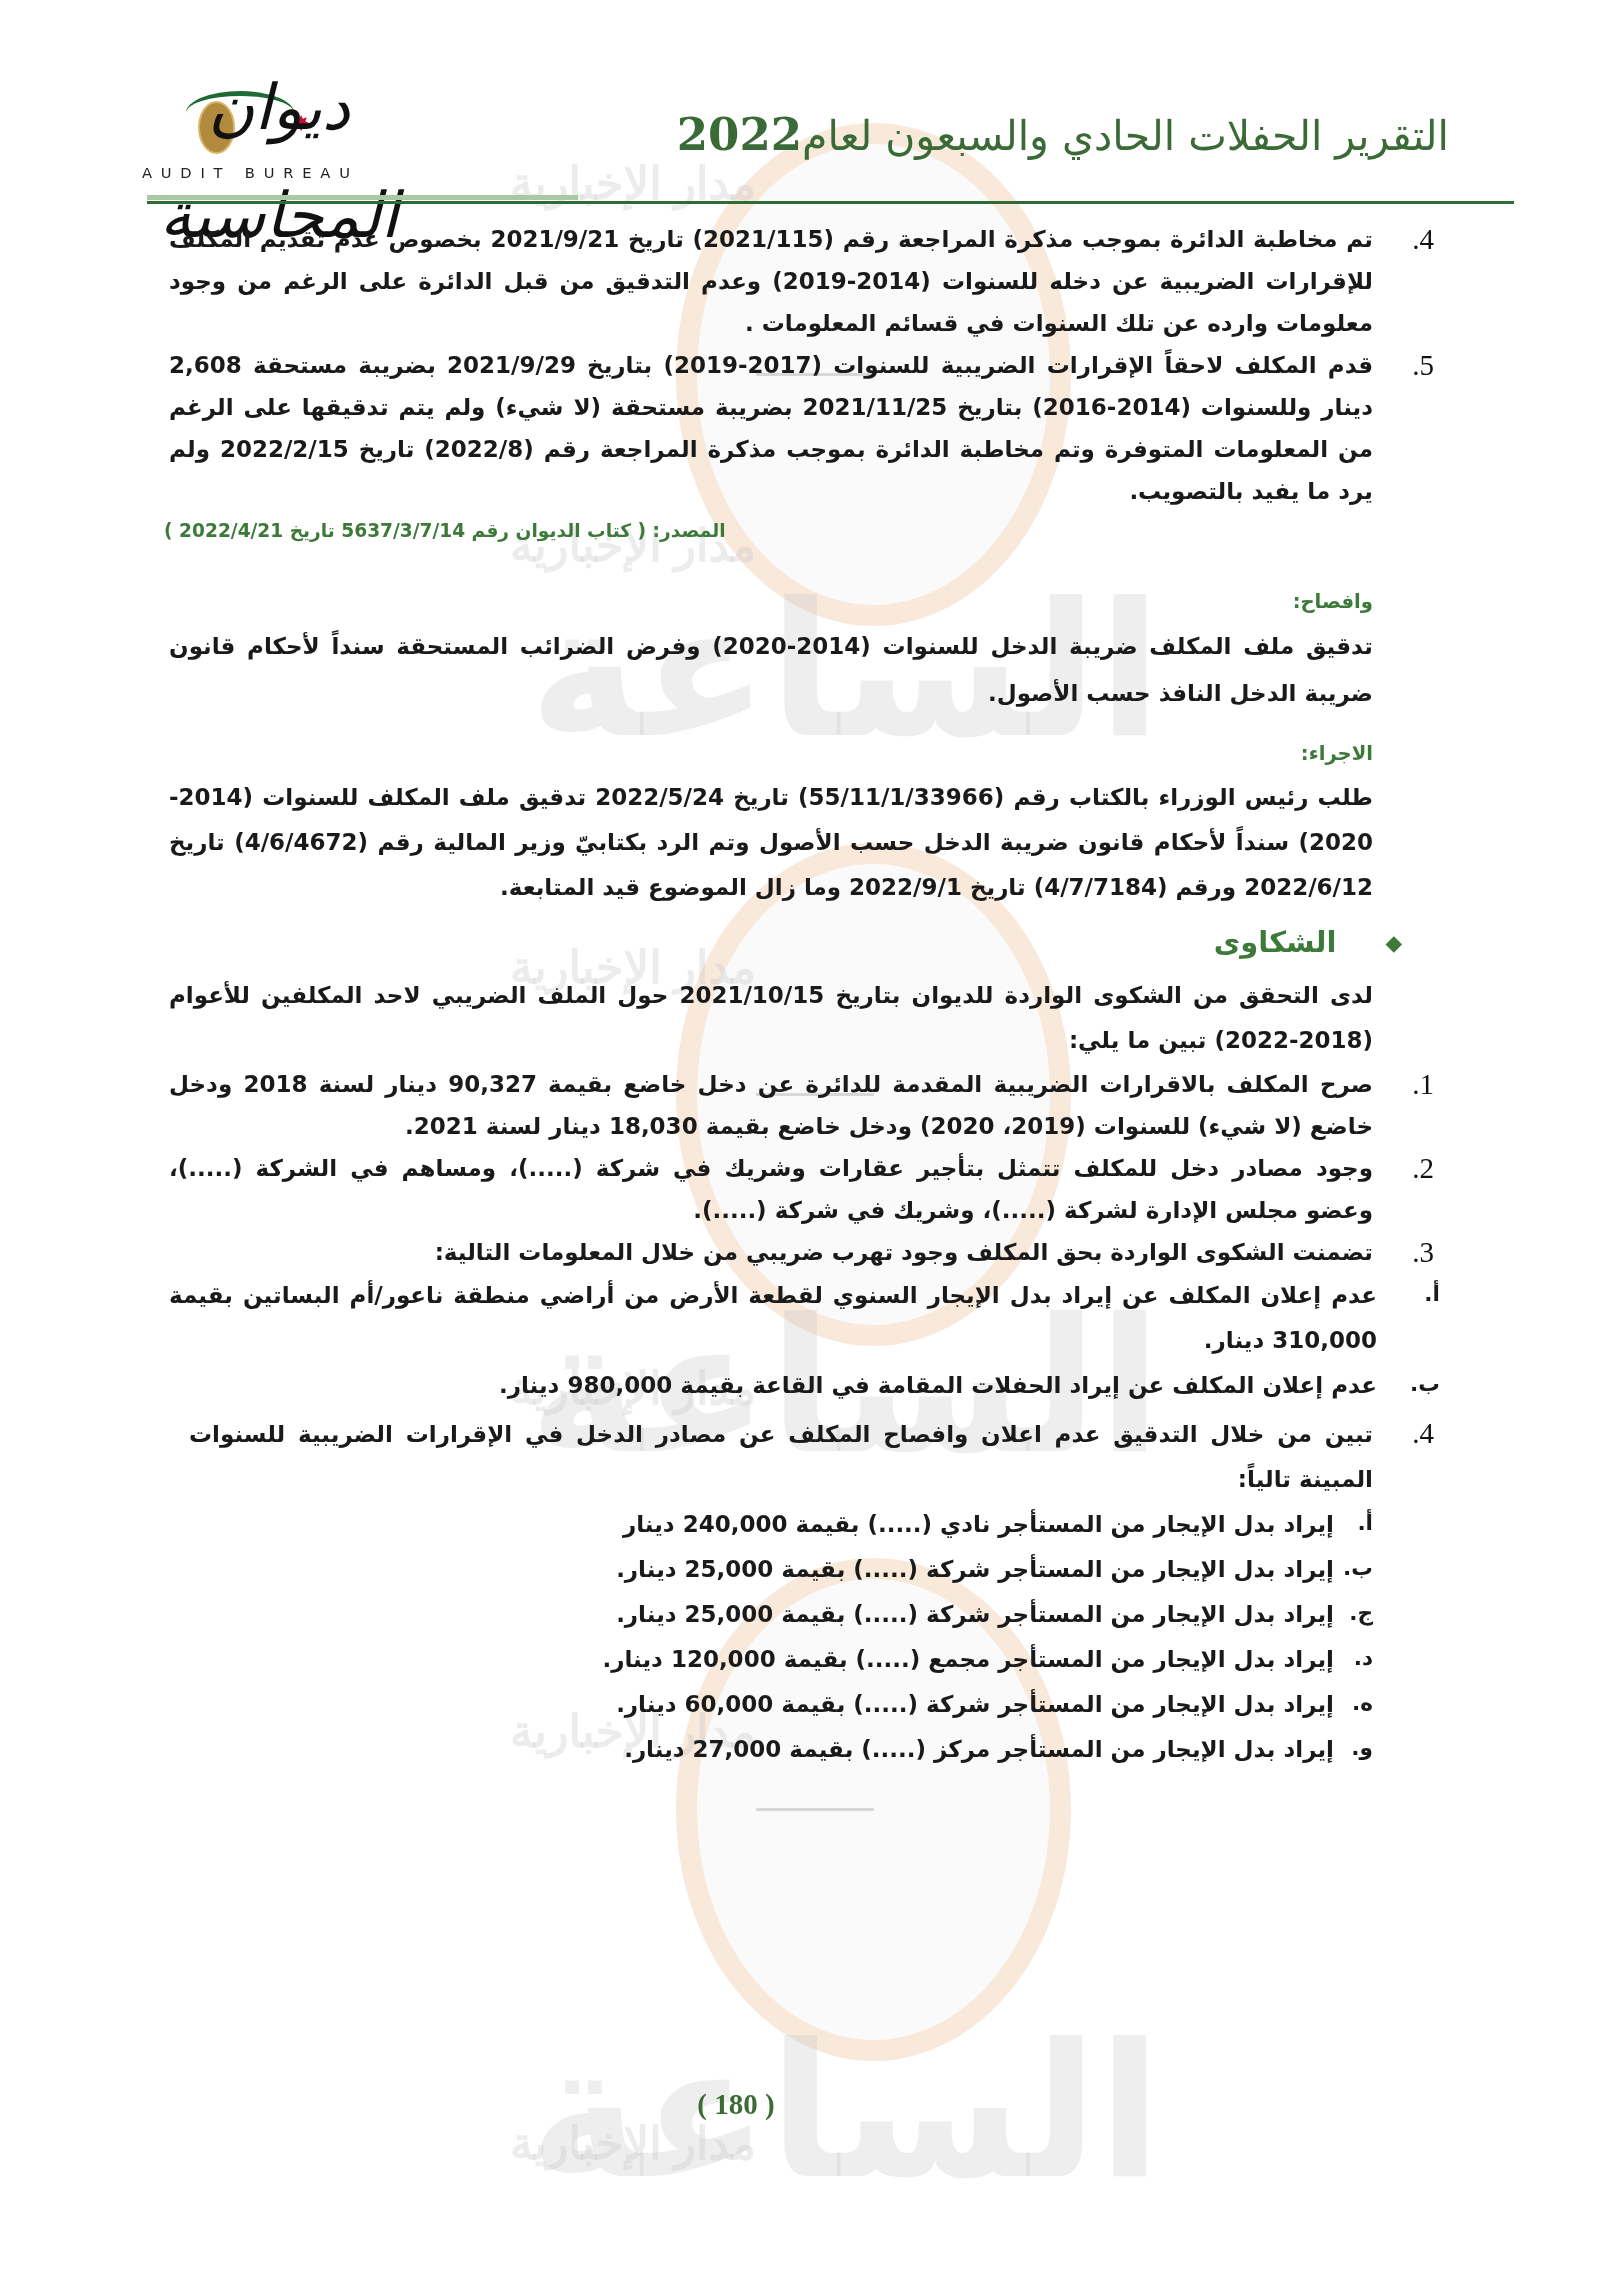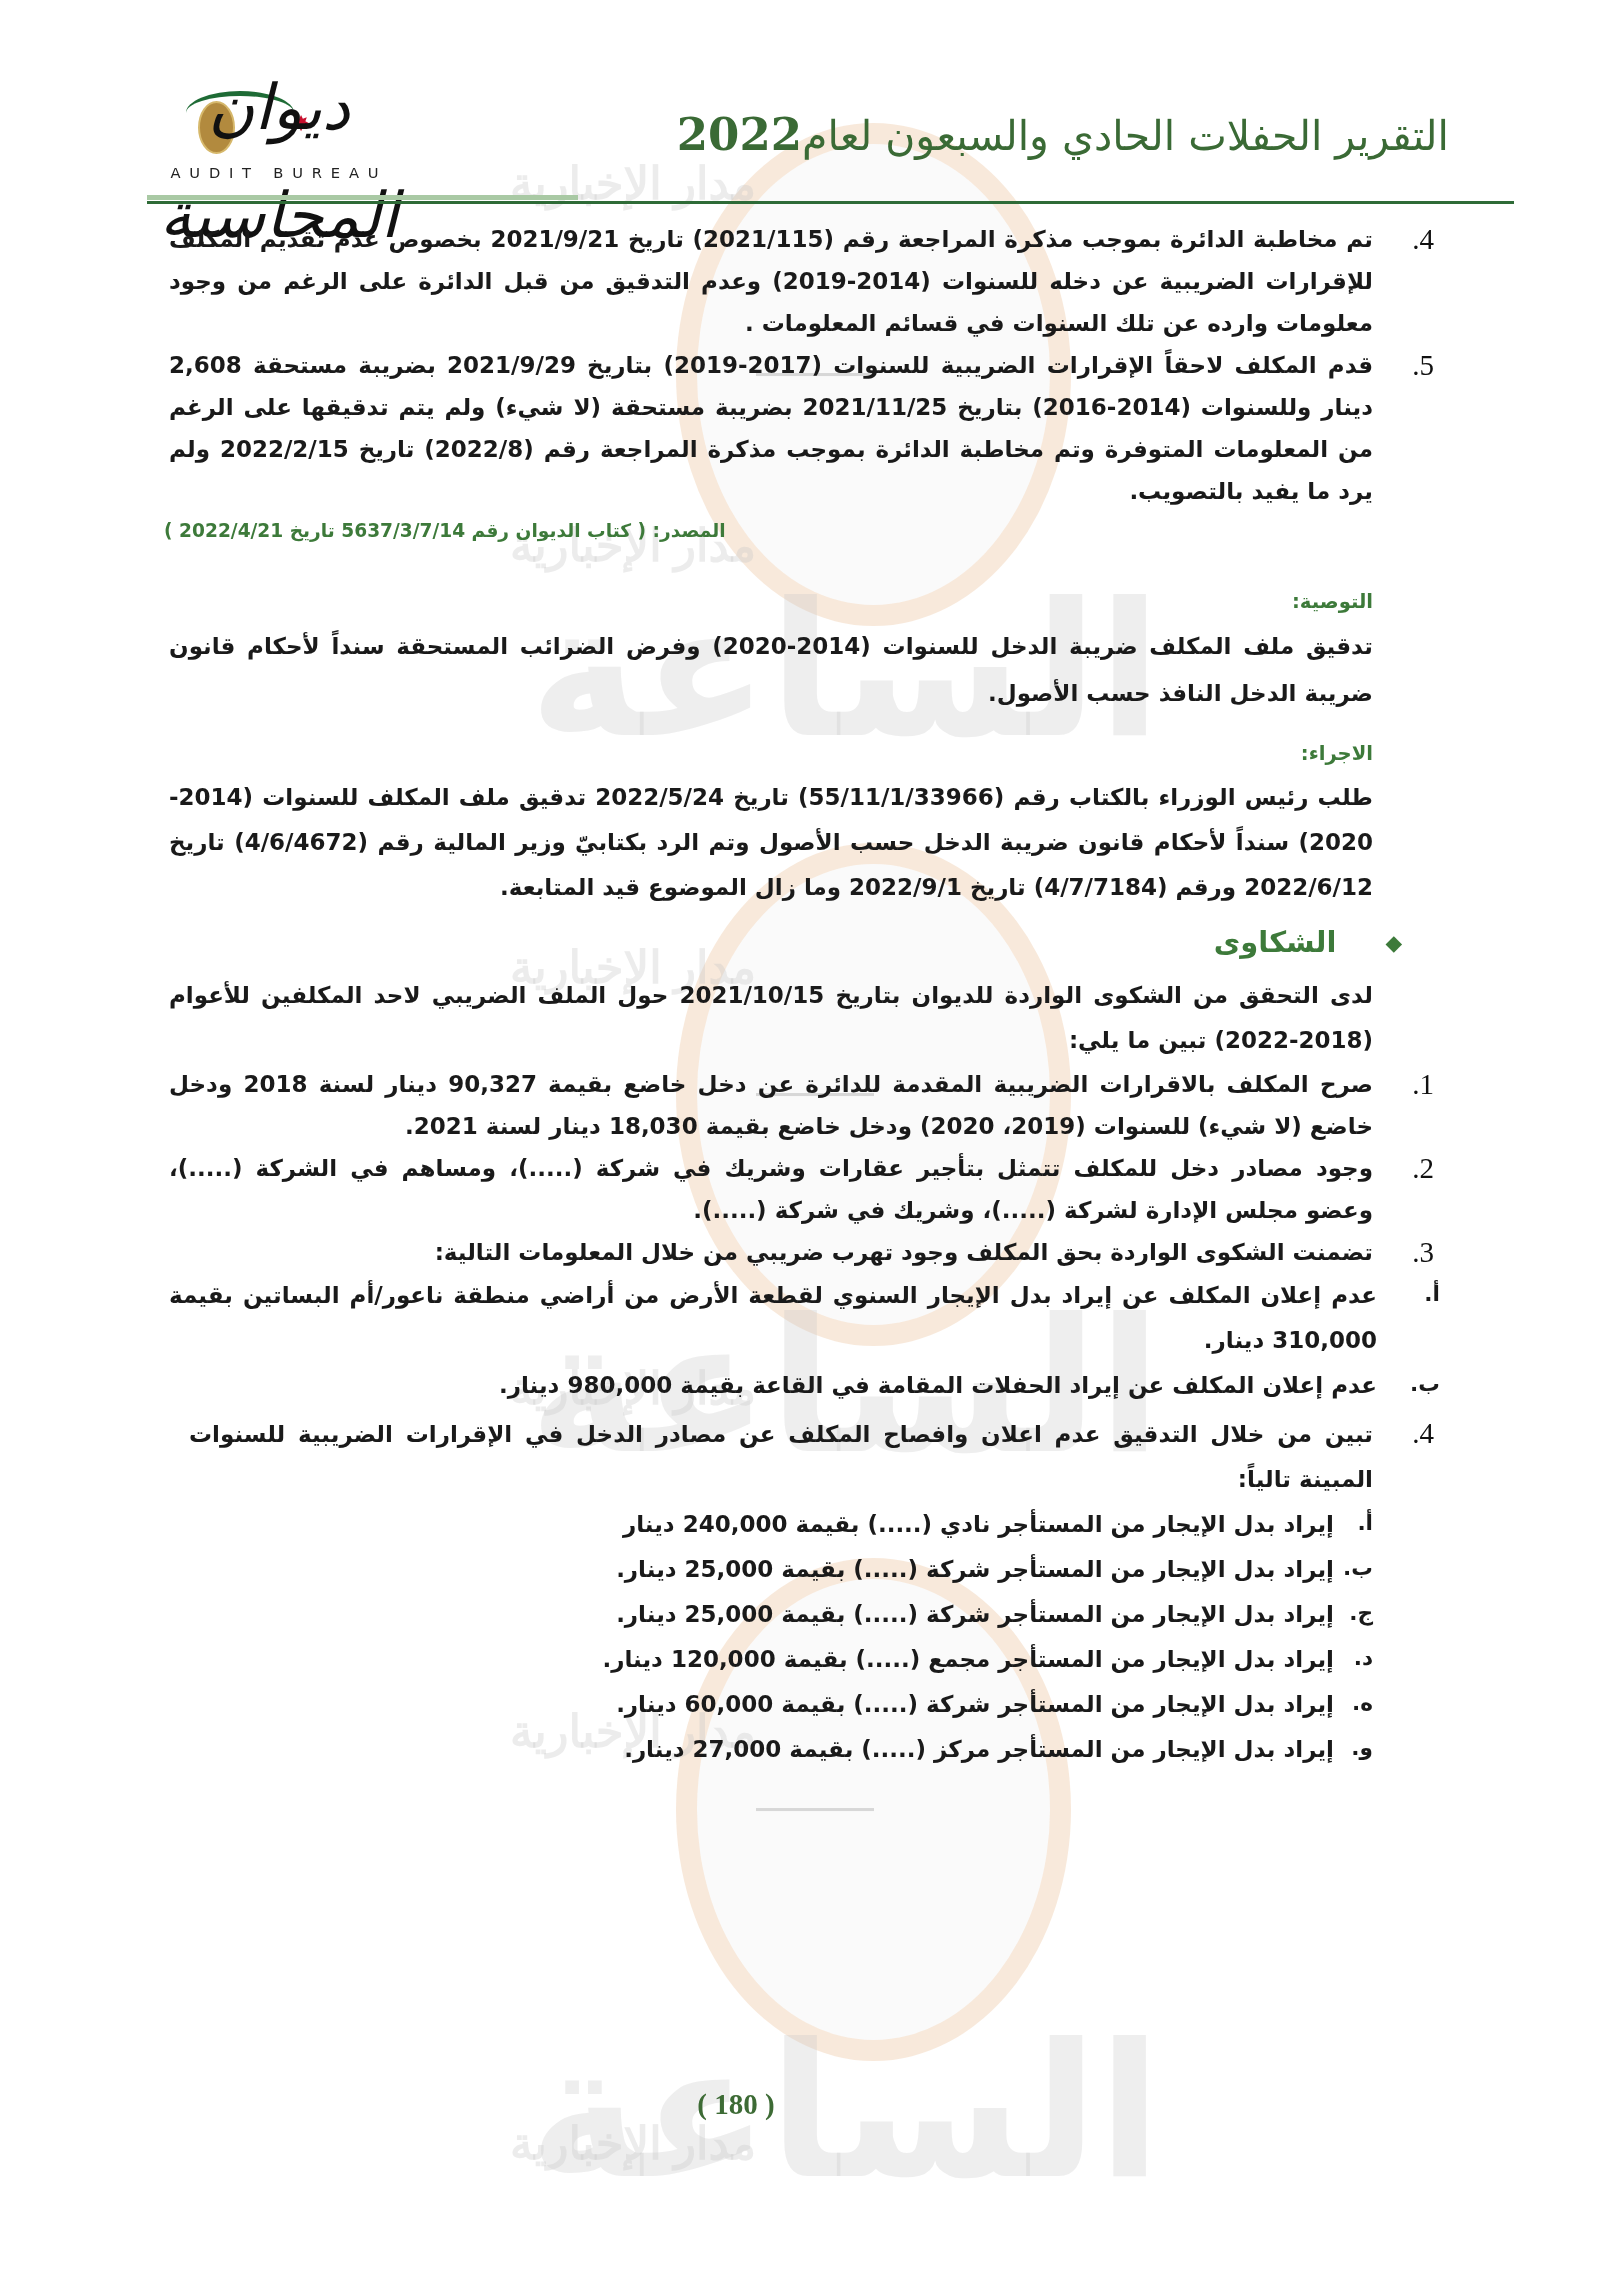--- a/index.html
+++ b/index.html
@@ -42,21 +42,21 @@
   .logo-emblem {
     position: absolute; left: 61px; top: 47px; width: 33px; height: 49px; border-radius: 50%;
     background: #b28a3e; border: 2px solid #d6b86b;
   }
   .logo-arc {
     position: absolute; left: 49px; top: 37px; width: 108px; height: 39px;
     border-top: 5.9px solid #1e6b35; border-radius: 50% 50% 0 0;
   }
   .logo-star { position: absolute; left: 155px; top: 57px; color: #c8102e; font-size: 21.6px; }
   .logo-caption {
-    position: absolute; left: 4.9px; top: 110px; width: 274px; text-align: center;
+    position: absolute; left: 4.9px; top: 110px; width: 274px; 
     font-family: "DejaVu Sans", sans-serif; font-size: 14.7px; letter-spacing: 8.8px; color: #222;
   }
   .report-title {
     position: absolute; right: 172px; top: 108px;
     font-family: "DejaVu Serif", serif; font-size: 41px; color: #3a6a35;
     direction: rtl; white-space: nowrap;
   }
   .report-title .year { font-weight: bold; font-size: 45px; }
   .header-rule {
     position: absolute; left: 147px; top: 201px; width: 1367px; height: 2.9px; background: #2e6b37;
@@ -139,21 +139,21 @@
     <p class="p">تم مخاطبة الدائرة بموجب مذكرة المراجعة رقم (2021/115) تاريخ 2021/9/21 بخصوص عدم تقديم المكلف للإقرارات الضريبية عن دخله للسنوات (2014-2019) وعدم التدقيق من قبل الدائرة على الرغم من وجود معلومات وارده عن تلك السنوات في قسائم المعلومات .</p>
   </div>
   <div class="item">
     <span class="marker">5.</span>
     <p class="p">قدم المكلف لاحقاً الإقرارات الضريبية للسنوات (2017-2019) بتاريخ 2021/9/29 بضريبة مستحقة 2,608 دينار وللسنوات (2014-2016) بتاريخ 2021/11/25 بضريبة مستحقة (لا شيء) ولم يتم تدقيقها على الرغم من المعلومات المتوفرة وتم مخاطبة الدائرة بموجب مذكرة المراجعة رقم (2022/8) تاريخ 2022/2/15 ولم يرد ما يفيد بالتصويب.</p>
   </div>
 
   <div class="source" style="text-align:left; margin-left:-4.9px;">المصدر: ( كتاب الديوان رقم 5637/3/7/14 تاريخ 2022/4/21 )</div>
 
   <div style="height:37px"></div>
-  <div class="green-head">التوصية:</div>
+  <div class="green-head">وافصاح:</div>
   <p class="p" style="line-height:47px; margin-top:3.9px;">تدقيق ملف المكلف ضريبة الدخل للسنوات (2014-2020) وفرض الضرائب المستحقة سنداً لأحكام قانون ضريبة الدخل النافذ حسب الأصول.</p>
 
   <div style="height:19.6px"></div>
   <div class="green-head">الاجراء:</div>
   <p class="p" style="line-height:45px; margin-top:3.9px;">طلب رئيس الوزراء بالكتاب رقم (55/11/1/33966) تاريخ 2022/5/24 تدقيق ملف المكلف للسنوات (2014-2020) سنداً لأحكام قانون ضريبة الدخل حسب الأصول وتم الرد بكتابيّ وزير المالية رقم (4/6/4672) تاريخ 2022/6/12 ورقم (4/7/7184) تاريخ 2022/9/1 وما زال الموضوع قيد المتابعة.</p>
 
   <div style="height:7.8px"></div>
   <div class="section-head">
     <span class="diamond" style="order:0">◆</span>
     <span>الشكاوى</span>

